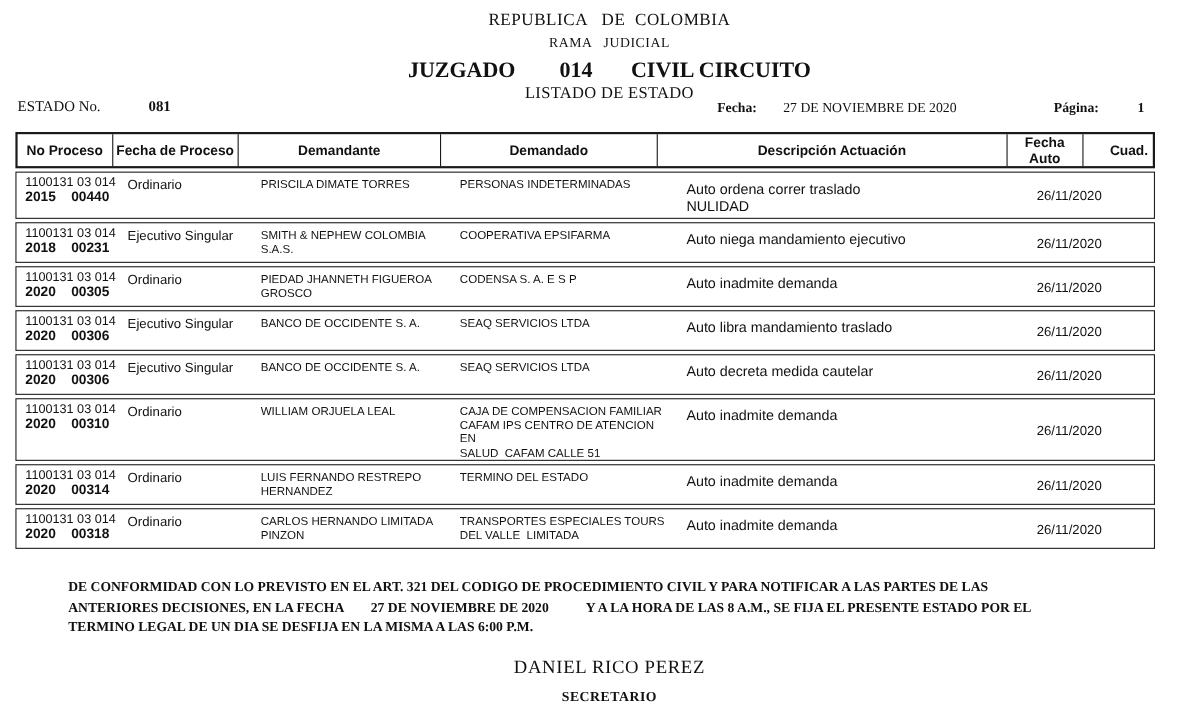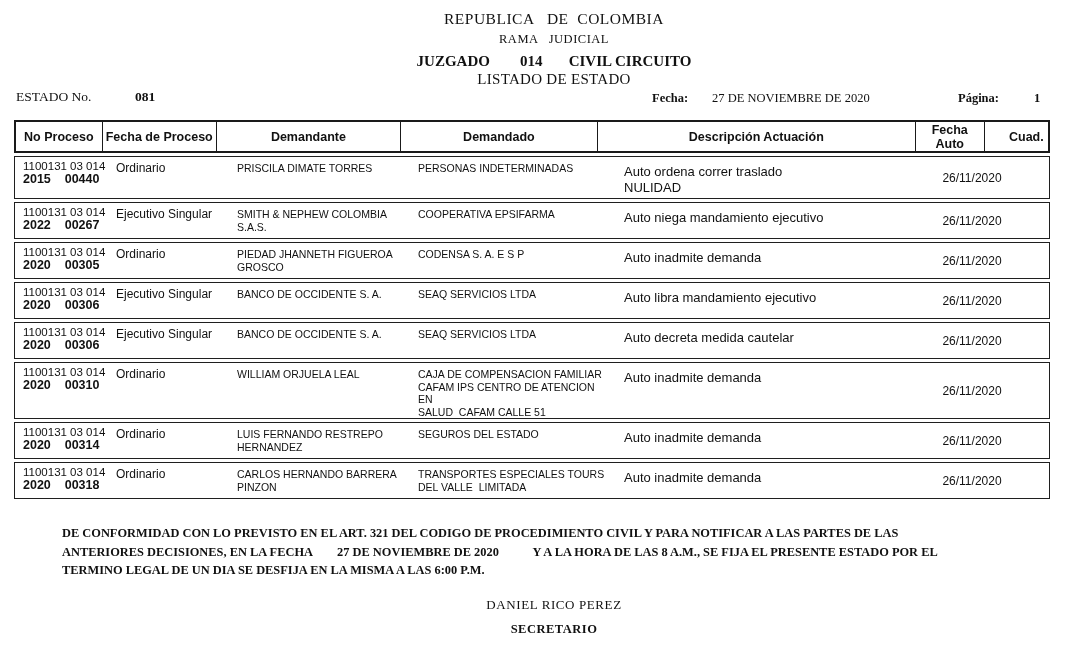--- a/index.html
+++ b/index.html
@@ -7,21 +7,21 @@
   body {
     width:1072px; height:650px; position:relative; overflow:hidden;
     font-family:"Liberation Serif", serif; color:#111;
   }
   .pre { white-space:pre; }
 
   
   #title-block { position:absolute; top:10px; left:36px; right:0; text-align:center; }
   .title-l1 { font-size:15.5px; letter-spacing:0.5px; }
   .title-l2 { font-size:12.5px; margin-top:4px; letter-spacing:0.5px; }
-  .title-l3 { font-size:15px; font-weight:bold; margin-top:6px; }
+  .title-l3 { font-size:20px; font-weight:bold; margin-top:6px; }
   .title-l4 { font-size:15px; margin-top:1px; letter-spacing:0.3px; }
 
   
   #meta-line { position:absolute; top:89px; left:0; width:100%; height:20px; font-size:13.5px; }
   #estado-label { position:absolute; left:16px; top:0; }
   #estado-number { position:absolute; left:135px; top:0; font-weight:bold; }
   #fecha-label { position:absolute; left:652px; top:2px; font-weight:bold; font-size:12.5px; }
   #fecha-value { position:absolute; left:712px; top:2px; font-size:12.5px; }
   #pagina-label { position:absolute; left:958px; top:2px; font-weight:bold; font-size:12.5px; }
   #pagina-value { position:absolute; left:1034px; top:2px; font-weight:bold; font-size:12.5px; }
@@ -51,21 +51,21 @@
   .h-num{width:88px;} .h-clase{width:116px;} .h-dte{width:187px;} .h-ddo{width:200px;}
   .h-desc{width:323px;} .h-fecha{width:70px;} .h-cuad{width:44px;}
 
   
   #footer-block { position:absolute; top:524px; left:62px; width:960px;
     font-weight:bold; font-size:12.4px; line-height:18.5px; }
   #footer-block .fline { white-space:pre; }
 
   
   #signature-block { position:absolute; top:597px; left:36px; right:0; text-align:center; }
-  #signer-name { font-size:13px; letter-spacing:0.6px; }
+  #signer-name { font-size:17px; letter-spacing:0.6px; }
   #signer-role { font-size:12.5px; font-weight:bold; margin-top:9px; letter-spacing:0.5px; }
 </style>
 </head>
 <body>
 
 <div id="title-block">
   <div class="title-l1 pre">REPUBLICA   DE  COLOMBIA</div>
   <div class="title-l2 pre">RAMA   JUDICIAL</div>
   <div class="title-l3 pre">JUZGADO        014       CIVIL CIRCUITO</div>
   <div class="title-l4">LISTADO DE ESTADO</div>
@@ -102,21 +102,21 @@
     <div class="c c-ddo">PERSONAS INDETERMINADAS</div>
     <div class="c c-desc">Auto ordena correr traslado
 NULIDAD</div>
     <div class="c c-fecha">26/11/2020</div>
     <div class="c c-cuad"></div>
   </div>
 
   <div class="trow">
     <div class="c c-num">
       <div class="num1">1100131 03 014</div>
-      <div class="num2">2022    00267</div>
+      <div class="num2">2018    00231</div>
     </div>
     <div class="c c-clase">Ejecutivo Singular</div>
     <div class="c c-dte">SMITH &amp; NEPHEW COLOMBIA S.A.S.</div>
     <div class="c c-ddo">COOPERATIVA EPSIFARMA</div>
     <div class="c c-desc">Auto niega mandamiento ejecutivo</div>
     <div class="c c-fecha">26/11/2020</div>
     <div class="c c-cuad"></div>
   </div>
 
   <div class="trow">
@@ -134,21 +134,21 @@
   </div>
 
   <div class="trow">
     <div class="c c-num">
       <div class="num1">1100131 03 014</div>
       <div class="num2">2020    00306</div>
     </div>
     <div class="c c-clase">Ejecutivo Singular</div>
     <div class="c c-dte">BANCO DE OCCIDENTE S. A.</div>
     <div class="c c-ddo">SEAQ SERVICIOS LTDA</div>
-    <div class="c c-desc">Auto libra mandamiento ejecutivo</div>
+    <div class="c c-desc">Auto libra mandamiento traslado</div>
     <div class="c c-fecha">26/11/2020</div>
     <div class="c c-cuad"></div>
   </div>
 
   <div class="trow">
     <div class="c c-num">
       <div class="num1">1100131 03 014</div>
       <div class="num2">2020    00306</div>
     </div>
     <div class="c c-clase">Ejecutivo Singular</div>
@@ -175,33 +175,33 @@
   </div>
 
   <div class="trow">
     <div class="c c-num">
       <div class="num1">1100131 03 014</div>
       <div class="num2">2020    00314</div>
     </div>
     <div class="c c-clase">Ordinario</div>
     <div class="c c-dte">LUIS FERNANDO RESTREPO
 HERNANDEZ</div>
-    <div class="c c-ddo">SEGUROS DEL ESTADO</div>
+    <div class="c c-ddo">TERMINO DEL ESTADO</div>
     <div class="c c-desc">Auto inadmite demanda</div>
     <div class="c c-fecha">26/11/2020</div>
     <div class="c c-cuad"></div>
   </div>
 
   <div class="trow">
     <div class="c c-num">
       <div class="num1">1100131 03 014</div>
       <div class="num2">2020    00318</div>
     </div>
     <div class="c c-clase">Ordinario</div>
-    <div class="c c-dte">CARLOS HERNANDO BARRERA
+    <div class="c c-dte">CARLOS HERNANDO LIMITADA
 PINZON</div>
     <div class="c c-ddo">TRANSPORTES ESPECIALES TOURS
 DEL VALLE  LIMITADA</div>
     <div class="c c-desc">Auto inadmite demanda</div>
     <div class="c c-fecha">26/11/2020</div>
     <div class="c c-cuad"></div>
   </div>
 </div>
 
 <div id="footer-block">

